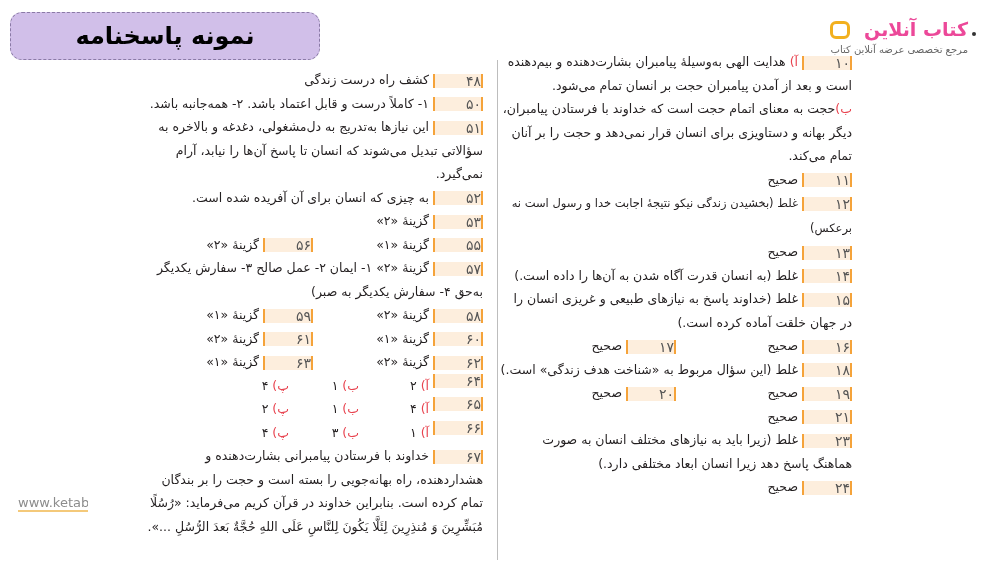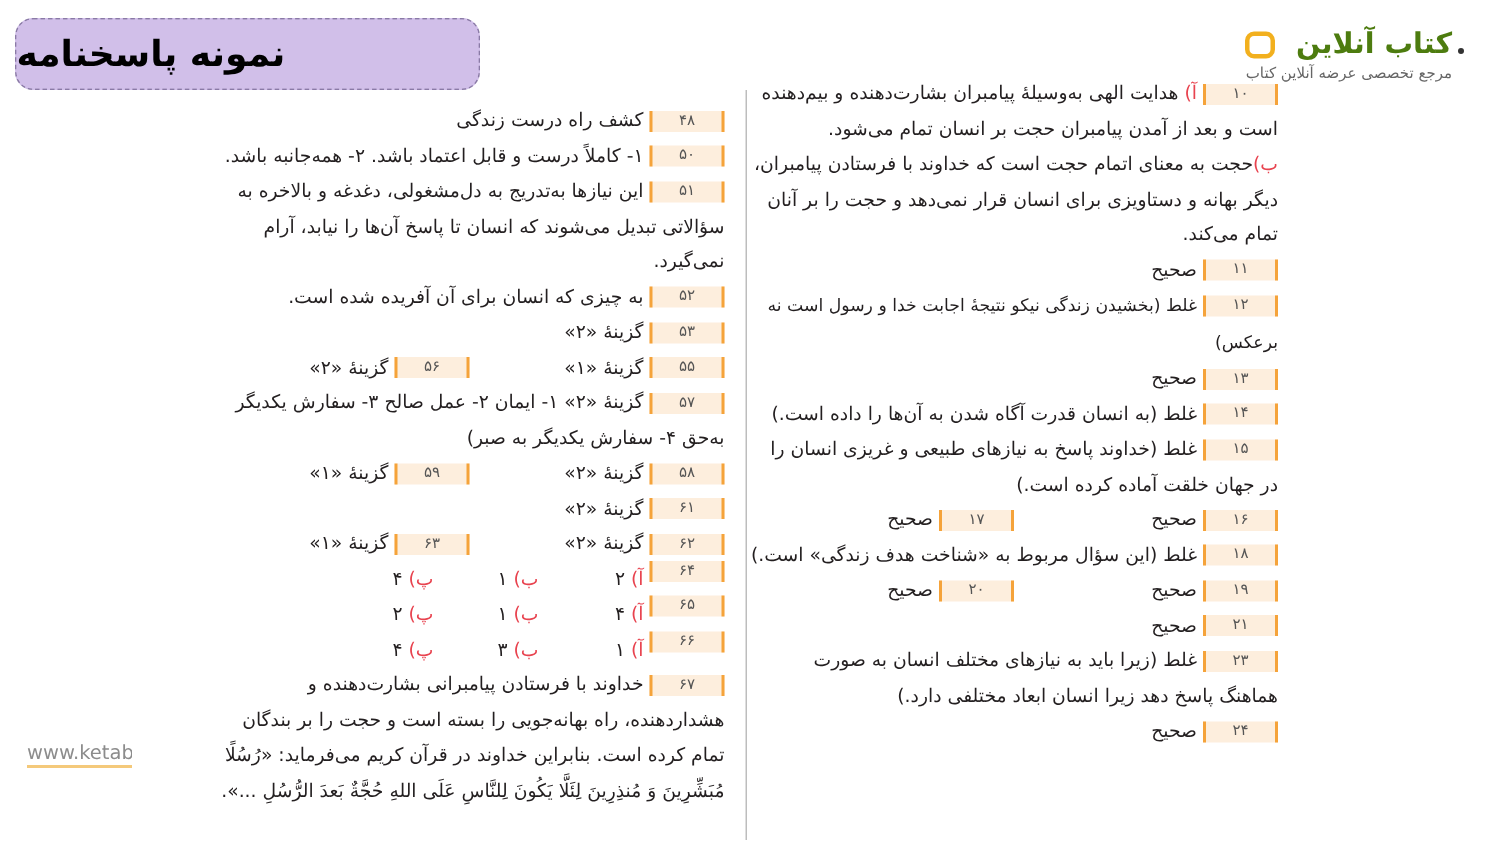--- a/index.html
+++ b/index.html
@@ -1,33 +1,33 @@
 <!DOCTYPE html>
 <html><head>
 <meta charset="utf-8">
 <style>
   html,body{margin:0;padding:0;}
   body{width:1000px;height:562px;background:#ffffff;position:relative;overflow:hidden;font-family:"DejaVu Sans",sans-serif;color:#231f20;}
-  .title-box{position:absolute;left:10px;top:12px;width:308px;height:46px;background:#d1bfe9;border:1px dashed #8a7aa6;border-radius:12px;display:flex;align-items:center;justify-content:flex-start;}
+  .title-box{position:absolute;left:10px;top:12px;width:308px;height:46px;background:#d1bfe9;border:1px dashed #8a7aa6;border-radius:12px;display:flex;align-items:center;justify-content:center;}
   .title-box span{font-family:"DejaVu Sans",sans-serif;font-weight:bold;font-size:24px;color:#000;direction:rtl;}
   .logo{position:absolute;right:18px;top:18px;width:160px;height:40px;direction:rtl;}
-  .logo .name{position:absolute;right:14px;top:0;font-weight:bold;font-size:19px;color:#4d7c0f;}
+  .logo .name{position:absolute;right:14px;top:0;font-weight:bold;font-size:19px;color:#ec4899;}
   .logo .dot{position:absolute;right:6px;top:14px;width:4px;height:4px;border-radius:2px;background:#333;}
   .logo .ring{position:absolute;right:132px;top:3px;width:20px;height:18px;border:3px solid #f2b01e;border-radius:6px;box-sizing:border-box;}
   .logo .tag{position:absolute;right:14px;top:26px;font-size:10px;color:#666;}
   .divider{position:absolute;left:497px;top:60px;width:1px;height:500px;background:#bdbdbd;}
   .col{position:absolute;direction:rtl;font-size:12.5px;line-height:23.5px;}
   .col.right{right:148px;top:50px;width:352px;}
   .col.left{right:517px;top:68px;width:340px;}
   .row{position:relative;white-space:normal;}
   .row.pair{display:flex;}
   .row.pair .cell{width:50%;}
   .row.triple{display:flex;}
   .row.triple .cell{width:70px;}
-  .num{display:inline-block;width:50px;height:14px;line-height:14px;vertical-align:middle;background:#fdeedd;border-left:2px solid #f5a33a;border-right:2px solid #f5a33a;text-align:center;font-size:10px;color:#555;margin-left:4px;box-sizing:border-box;}
+  .num{display:inline-block;width:50px;height:14px;line-height:14px;vertical-align:middle;background:#fdeedd;border-left:2px solid #f5a33a;border-right:2px solid #f5a33a;font-size:14px;color:#555;margin-left:4px;box-sizing:border-box;}
   .red{color:#e8434f;}
   .url{position:absolute;left:18px;top:495px;font-size:13px;color:#8c8c8c;border-bottom:2px solid #f4c97a;width:70px;overflow:hidden;white-space:nowrap;font-family:"DejaVu Sans",sans-serif;}
 </style>
 </head>
 <body>
 
 <div class="title-box">
   <span>نمونه پاسخنامه</span>
 </div>
 
@@ -78,20 +78,21 @@
   <div class="row pair">
     <div class="cell"><span class="num">۵۵</span><span>گزینهٔ «۱»</span></div>
     <div class="cell"><span class="num">۵۶</span><span>گزینهٔ «۲»</span></div>
   </div>
   <div class="row"><span class="num">۵۷</span><span>گزینهٔ «۲» ۱- ایمان ۲- عمل صالح ۳- سفارش یکدیگر به‌حق ۴- سفارش یکدیگر به صبر)</span></div>
   <div class="row pair">
     <div class="cell"><span class="num">۵۸</span><span>گزینهٔ «۲»</span></div>
     <div class="cell"><span class="num">۵۹</span><span>گزینهٔ «۱»</span></div>
   </div>
   <div class="row pair">
+    <div class="cell"><span class="num">۶۰</span><span>گزینهٔ «۱»</span></div>
     <div class="cell"><span class="num">۶۱</span><span>گزینهٔ «۲»</span></div>
   </div>
   <div class="row pair">
     <div class="cell"><span class="num">۶۲</span><span>گزینهٔ «۲»</span></div>
     <div class="cell"><span class="num">۶۳</span><span>گزینهٔ «۱»</span></div>
   </div>
   <div class="row triple">
     <span class="num">۶۴</span>
     <div class="cell"><span class="red">آ)</span> <span>۲</span></div>
     <div class="cell"><span class="red">ب)</span> <span>۱</span></div>

